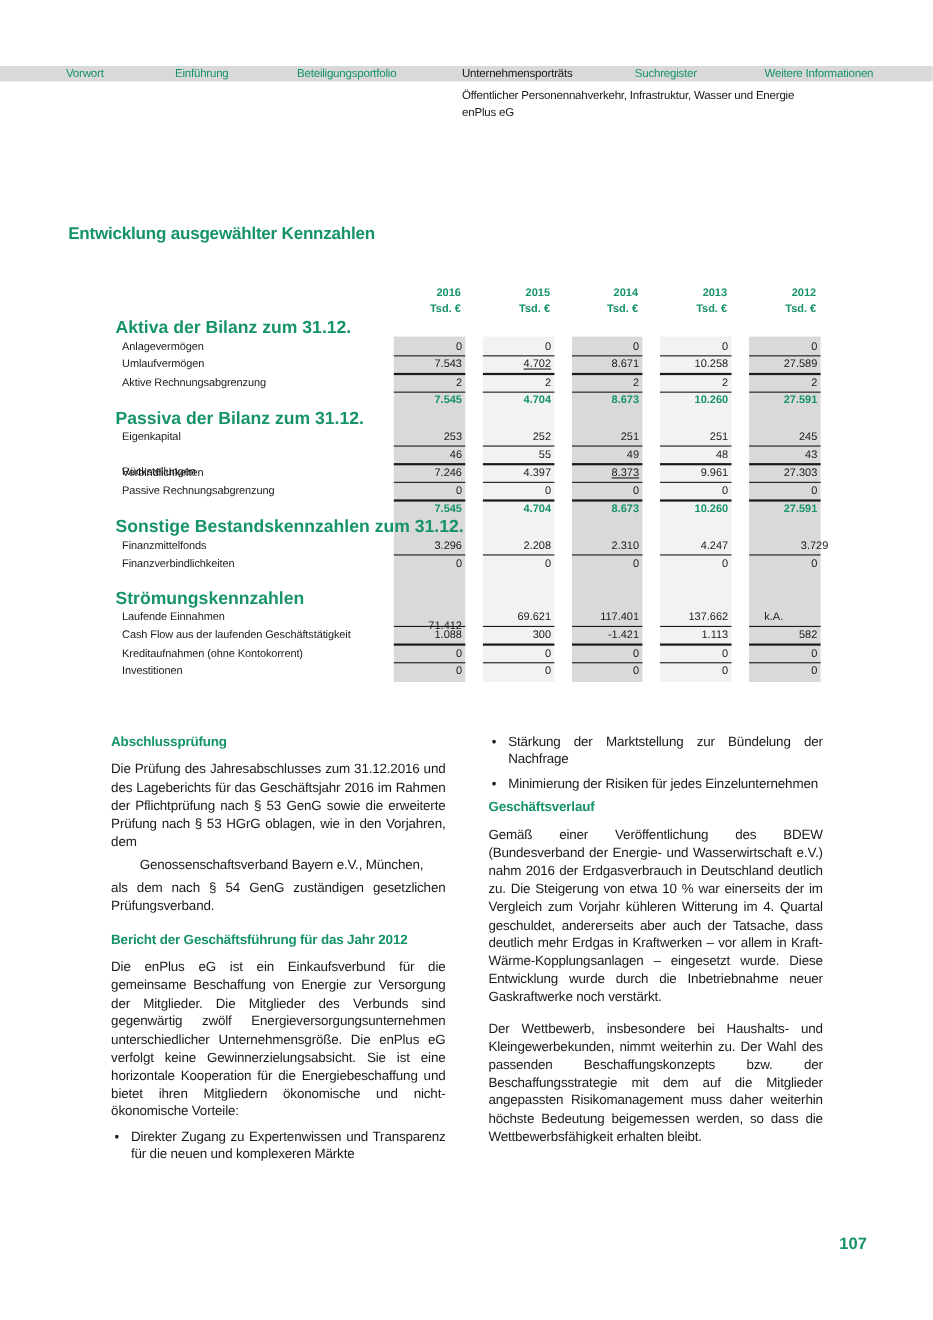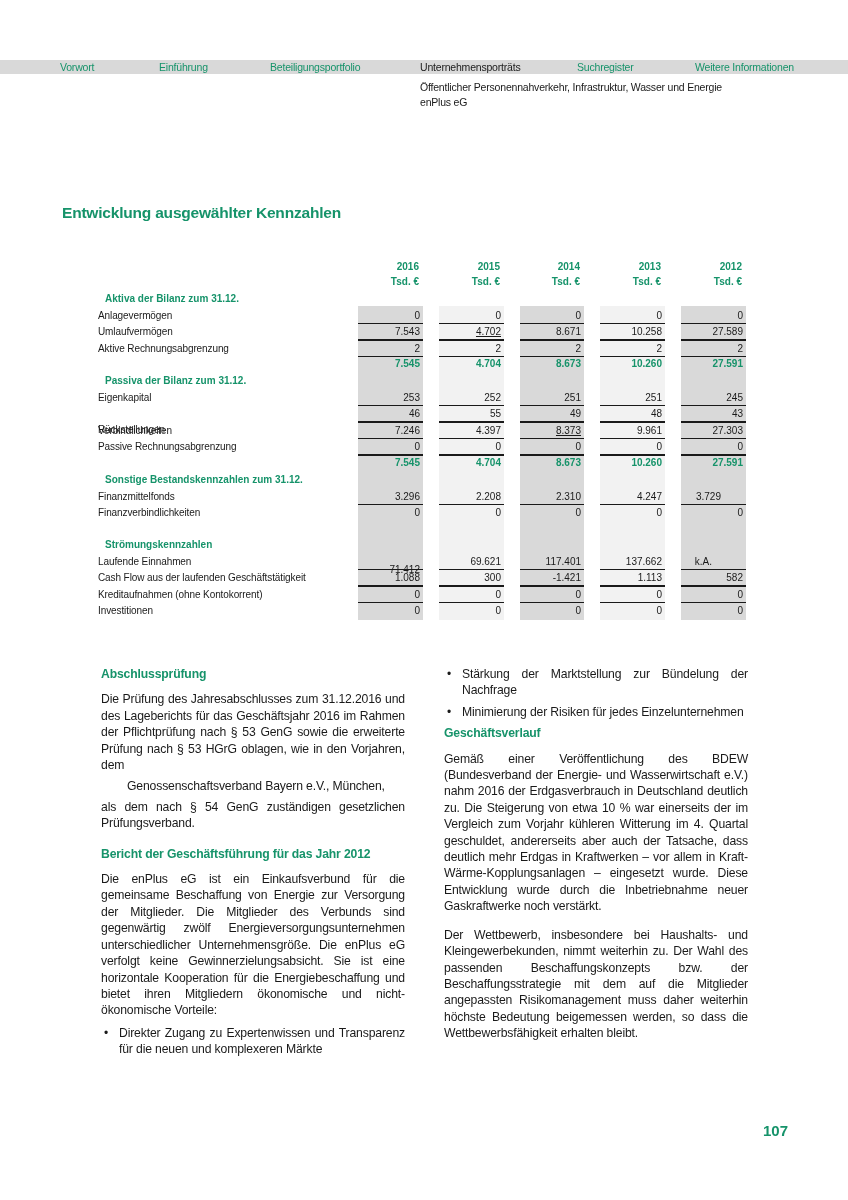--- a/index.html
+++ b/index.html
@@ -13,22 +13,22 @@
   .nav-item.active { color: #1a1a1a; }
   .subnav { position: absolute; left: 420px; font-size: 10.5px; line-height: 12px; color: #1a1a1a; letter-spacing: -0.2px; white-space: nowrap; }
 
   .page-title { position: absolute; left: 62px; top: 204px; font-size: 15.5px; font-weight: bold; color: #16936a; white-space: nowrap; letter-spacing: -0.2px; }
 
   
   .colbg { position: absolute; top: 306px; height: 314px; }
   .colbg.dark { background: #d9d9d9; }
   .colbg.light { background: #f2f2f2; }
   .col-head { position: absolute; text-align: right; font-size: 10px; font-weight: bold; color: #16936a; }
-  .row-label { position: absolute; left: 98px; font-size: 10px; line-height: 12px; white-space: nowrap; letter-spacing: -0.1px; color: #1a1a1a; text-align: right; }
-  .section-label { position: absolute; left: 105px; font-size: 10px; line-height: 12px; font-weight: bold; color: #16936a; white-space: nowrap; }
+  .row-label { position: absolute; left: 111px; font-size: 10px; line-height: 12px; white-space: nowrap; letter-spacing: -0.1px; color: #1a1a1a; text-align: right; }
+  .section-label { position: absolute; left: 105px; font-size: 16px; line-height: 12px; font-weight: bold; color: #16936a; white-space: nowrap; }
   .cell { position: absolute; text-align: right; font-size: 10px; line-height: 12px; color: #1a1a1a; }
   .cell.total { color: #16936a; font-weight: bold; }
   .rule { position: absolute; height: 1.5px; background: #1a1a1a; }
 
   
   .text-col { position: absolute; width: 304px; font-size: 12.2px; line-height: 16.4px; text-align: justify; color: #1a1a1a; letter-spacing: -0.15px; }
   .h2 { font-weight: bold; color: #16936a; font-size: 12.2px; margin: 0 0 9px 0; }
   .p { margin: 0 0 9px 0; }
   .indent { padding-left: 26px; margin: 0 0 4px 0; }
   ul.bullets { margin: 0 0 6px 0; padding: 0; list-style: none; }
@@ -163,21 +163,21 @@
     <div class="section-label" style="top: 474px;">Sonstige Bestandskennzahlen zum 31.12.</div>
     <div class="row-label" style="top: 490.6px;">Finanzmittelfonds</div>
     <div class="cell" style="left: 358px; width: 62px; top: 490.6px;">3.296</div>
     <div class="rule" style="left: 358px; width: 65px; top: 503.6px;"></div>
     <div class="cell" style="left: 439px; width: 62px; top: 490.6px;">2.208</div>
     <div class="rule" style="left: 439px; width: 65px; top: 503.6px;"></div>
     <div class="cell" style="left: 520px; width: 61px; top: 490.6px;">2.310</div>
     <div class="rule" style="left: 520px; width: 64px; top: 503.6px;"></div>
     <div class="cell" style="left: 600px; width: 62px; top: 490.6px;">4.247</div>
     <div class="rule" style="left: 600px; width: 65px; top: 503.6px;"></div>
-    <div class="cell" style="left: 681px; width: 40px; top: 490.6px;">3.729</div>
+    <div class="cell" style="left: 713px; width: 40px; top: 490.6px;">3.729</div>
     <div class="rule" style="left: 681px; width: 65px; top: 503.6px;"></div>
     <div class="row-label" style="top: 507.2px;">Finanzverbindlichkeiten</div>
     <div class="cell" style="left: 358px; width: 62px; top: 507.2px;">0</div>
     <div class="cell" style="left: 439px; width: 62px; top: 507.2px;">0</div>
     <div class="cell" style="left: 520px; width: 61px; top: 507.2px;">0</div>
     <div class="cell" style="left: 600px; width: 62px; top: 507.2px;">0</div>
     <div class="cell" style="left: 681px; width: 62px; top: 507.2px;">0</div>
     <div class="section-label" style="top: 539px;">Strömungskennzahlen</div>
     <div class="row-label" style="top: 555.6px;">Laufende Einnahmen</div>
     <div class="cell" style="left: 358px; width: 62px; top: 564px;">71.412</div>

